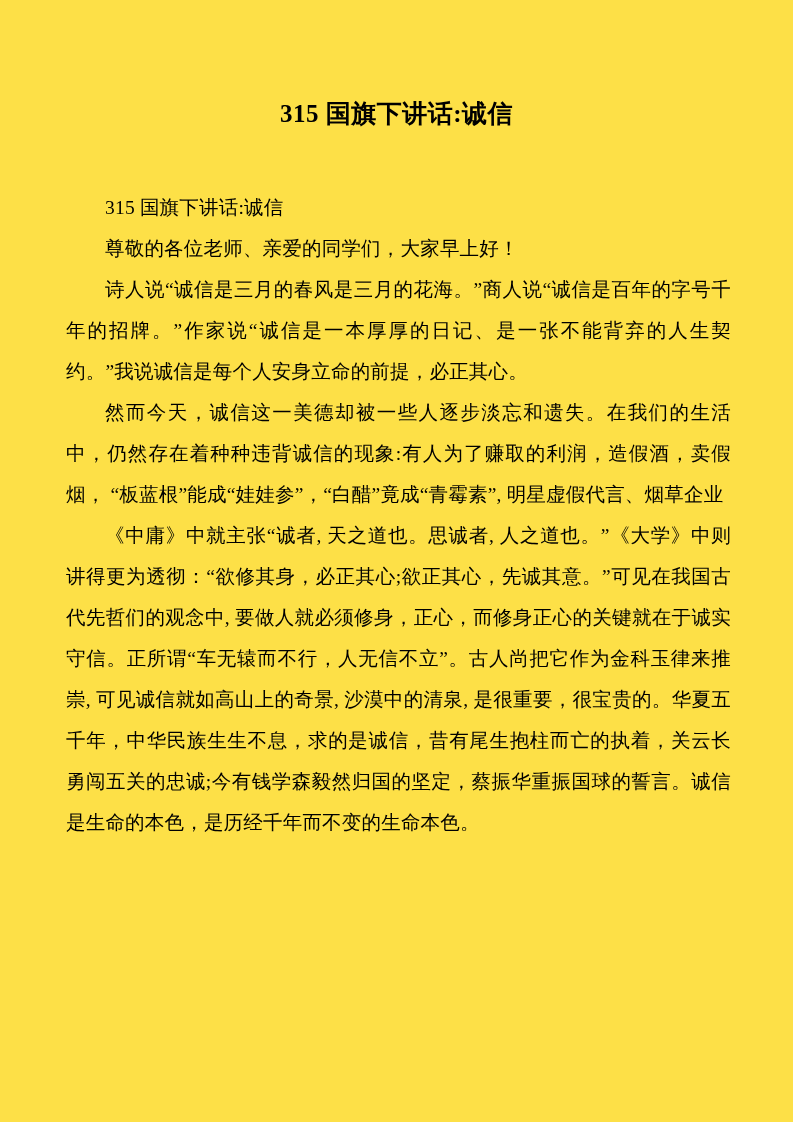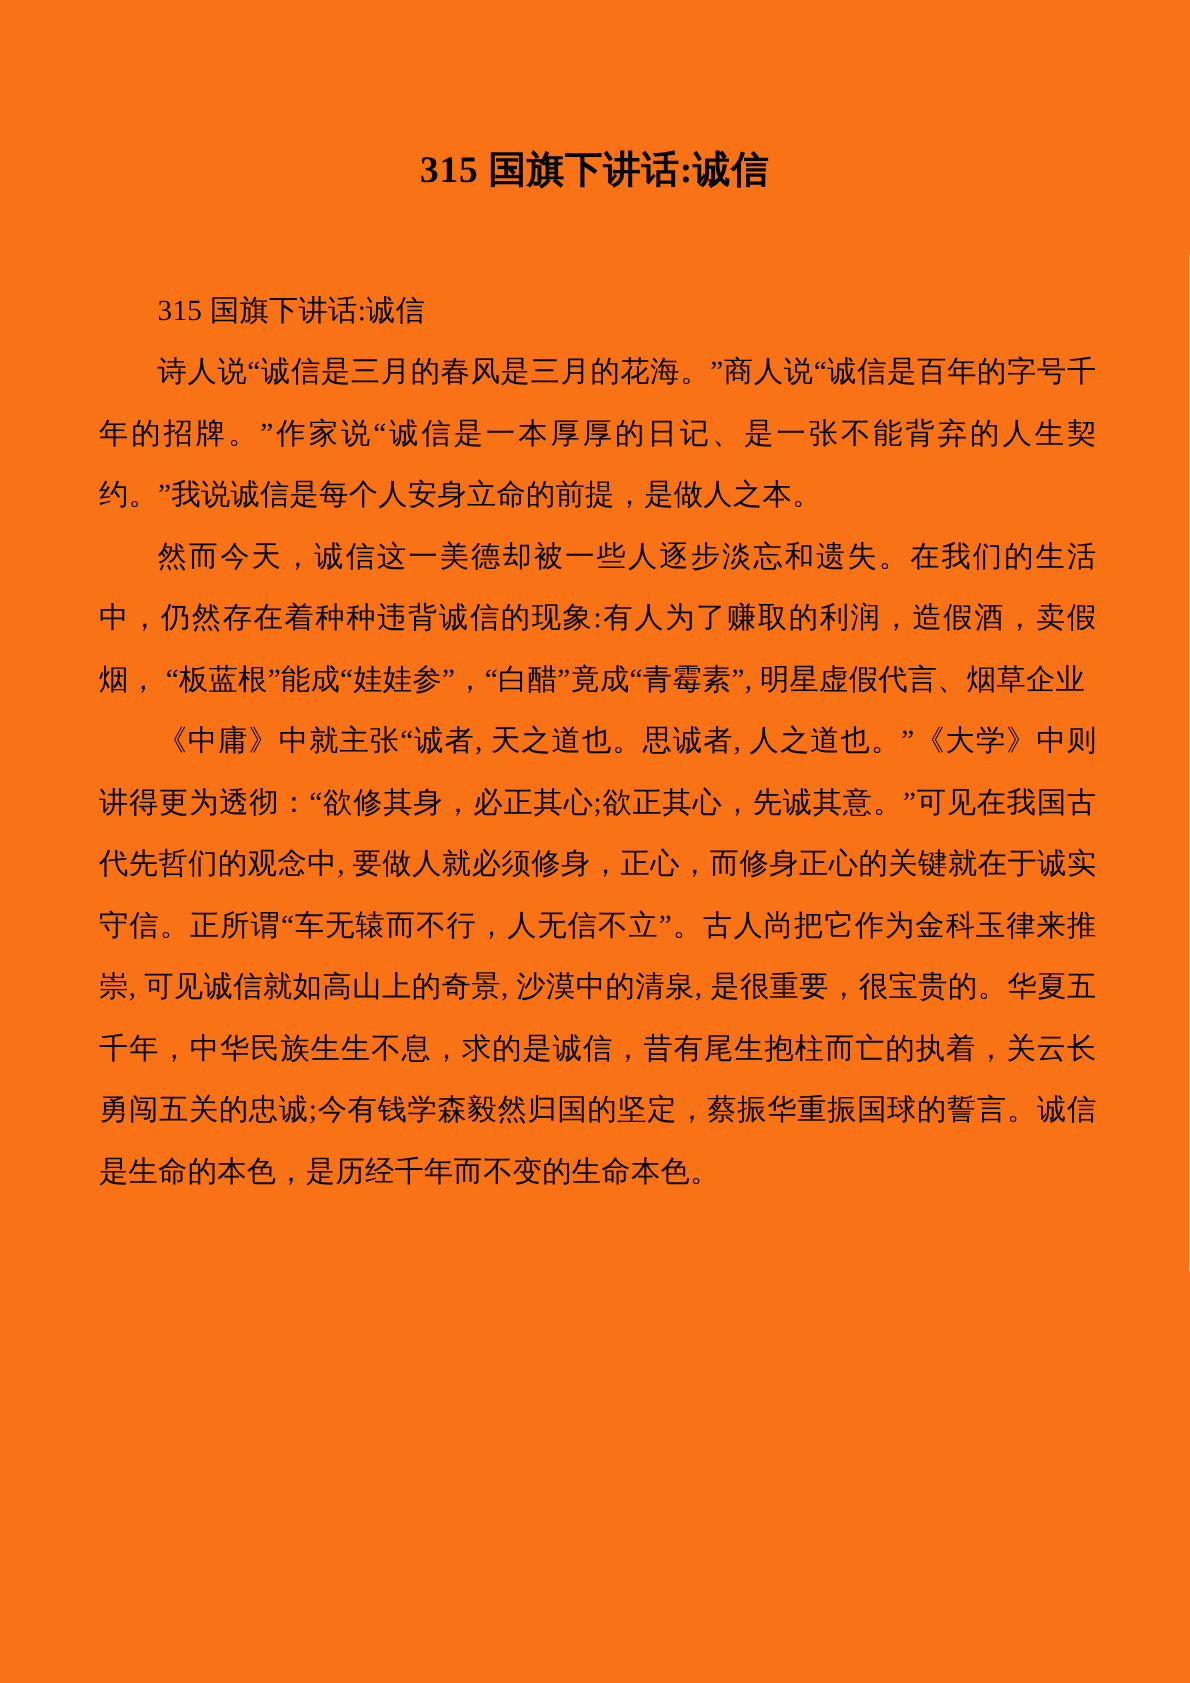--- a/index.html
+++ b/index.html
@@ -13,21 +13,21 @@
     font-family: "Liberation Serif", "DejaVu Serif", serif;
     color: #000000;
     overflow: hidden;
   }
   .page {
     position: relative;
     width: 793px;
     height: 1122px;
     box-sizing: border-box;
     padding: 0;
-    background: #f97316;
+    background: #fde047;
   }
   .doc-title {
     text-align: center;
     font-size: 25px;
     font-weight: bold;
     letter-spacing: 0.5px;
     margin: 0;
     padding: 96px 70px 0 70px;
     line-height: 1.4;
   }
@@ -50,18 +50,19 @@
 </style>
 </head>
 <body>
 
 <div class="page">
 
   <h1 class="doc-title">315 国旗下讲话:诚信</h1>
 
   <div class="body-block">
     <p class="para">315 国旗下讲话:诚信</p>
-    <p class="para">诗人说“诚信是三月的春风是三月的花海。”商人说“诚信是百年的字号千年的招牌。”作家说“诚信是一本厚厚的日记、是一张不能背弃的人生契约。”我说诚信是每个人安身立命的前提，是做人之本。</p>
+    <p class="para">尊敬的各位老师、亲爱的同学们，大家早上好！</p>
+    <p class="para">诗人说“诚信是三月的春风是三月的花海。”商人说“诚信是百年的字号千年的招牌。”作家说“诚信是一本厚厚的日记、是一张不能背弃的人生契约。”我说诚信是每个人安身立命的前提，必正其心。</p>
     <p class="para">然而今天，诚信这一美德却被一些人逐步淡忘和遗失。在我们的生活中，仍然存在着种种违背诚信的现象:有人为了赚取的利润，造假酒，卖假烟， “板蓝根”能成“娃娃参”，“白醋”竟成“青霉素”, 明星虚假代言、烟草企业</p>
     <p class="para">《中庸》中就主张“诚者, 天之道也。思诚者, 人之道也。”《大学》中则讲得更为透彻：“欲修其身，必正其心;欲正其心，先诚其意。”可见在我国古代先哲们的观念中, 要做人就必须修身，正心，而修身正心的关键就在于诚实守信。正所谓“车无辕而不行，人无信不立”。古人尚把它作为金科玉律来推崇, 可见诚信就如高山上的奇景, 沙漠中的清泉, 是很重要，很宝贵的。华夏五千年，中华民族生生不息，求的是诚信，昔有尾生抱柱而亡的执着，关云长勇闯五关的忠诚;今有钱学森毅然归国的坚定，蔡振华重振国球的誓言。诚信是生命的本色，是历经千年而不变的生命本色。</p>
   </div>
 
 </div>
 
 </body></html>

